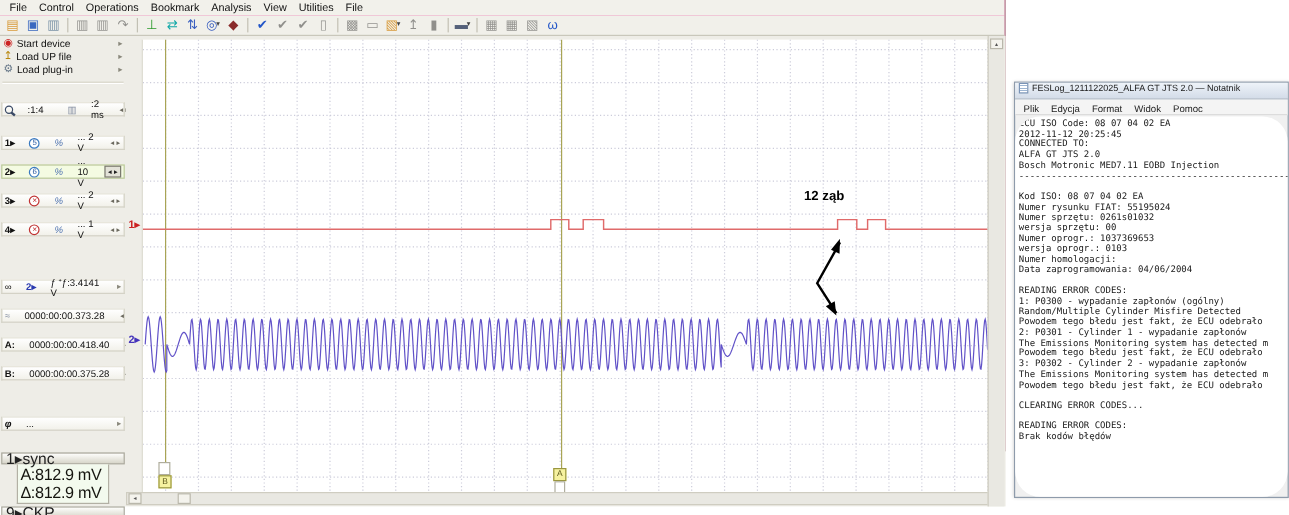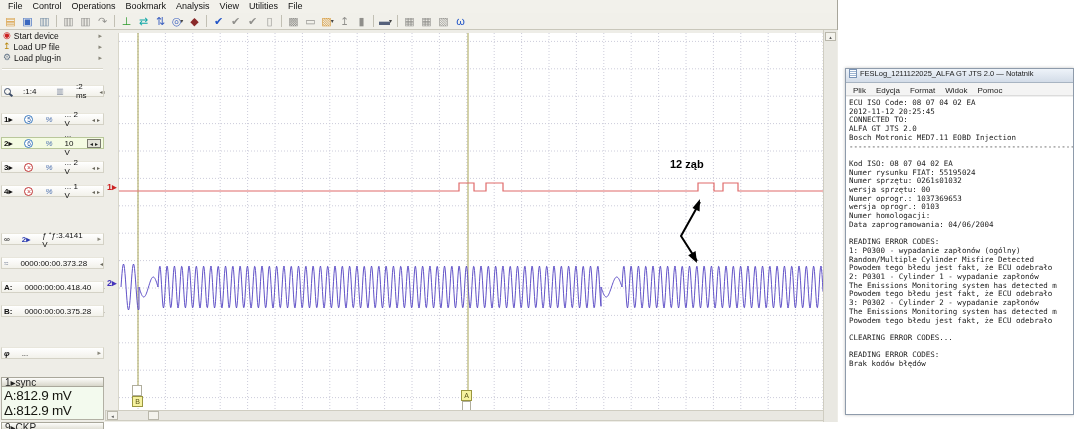--- a/index.html
+++ b/index.html
@@ -39,22 +39,22 @@
   .mag-icon::after{content:"";position:absolute;width:4px;height:1.6px;background:#3a4a66;right:-3px;bottom:-2px;transform:rotate(40deg);}
   .tb-ico{color:#8a93a5;font-size:8px;}
   .ch-num{font-weight:bold;font-size:8px;}
   .badge{width:9px;height:9px;border-radius:50%;border:1px solid #3a7ac0;color:#2a5aa0;
     font-size:6.5px;line-height:7px;text-align:center;flex:0 0 auto;background:#fff;}
   .badge.off{border-color:#c03333;color:#c03333;font-size:7px;}
   .probe-icon{color:#4a6fae;font-style:italic;font-size:8px;}
   .trig-ch{color:#2a3ab0;font-weight:bold;}
   .time-prefix{font-weight:bold;}
   .meas-header{height:10px;margin:0 1px;background:linear-gradient(#fdfdfb,#d8d6ca);
-    border:1px solid #a9a79b;font-size:10px;line-height:9px;padding-left:3px;color:#222;}
-  .meas-panel{margin:0 1px;background:#f3faee;border:1px solid #b2b0a4;border-top:none;
+    border:1px solid #a9a79b;font-size:13px;line-height:9px;padding-left:3px;color:#222;}
+  .meas-panel{margin:0 14px;background:#f3faee;border:1px solid #b2b0a4;border-top:none;
     padding:2px 2px 1px 2px;font-size:13.5px;line-height:14.5px;color:#15150f;letter-spacing:-.3px;}
   .gap12{height:12px;} .gap2{height:2px;} .gap6{height:6px;} .gap8{height:8px;}
   .mt2{margin-top:2px;}
 
   
   #plot-wrap{position:absolute;left:105px;top:30px;width:733px;height:392px;background:#eeede7;}
   #plot-white{position:absolute;left:13px;top:3px;width:705px;height:377px;background:#fff;
     border-left:1px solid #d8d6ca;}
   #plot-svg{position:absolute;left:0;top:0;}
   .gutter-label{position:absolute;font-weight:bold;font-size:9px;width:13px;text-align:left;padding-left:2px;}
@@ -76,21 +76,21 @@
     border:1px solid #8e9bab;background:#f0f0f0;box-shadow:0 0 3px rgba(0,0,0,.25);}
   #np-titlebar{height:14px;background:linear-gradient(#eef3f9,#d3dce8);border-bottom:1px solid #a8b4c2;
     display:flex;align-items:flex-start;padding-left:3px;gap:3px;font-size:7.5px;color:#1a1a1a;}
   .np-icon{width:8px;height:9px;background:#fff;border:1px solid #7a93b5;
     background-image:repeating-linear-gradient(#fff 0 1px,#9db5d2 1px 2px);}
   #np-menubar{height:13px;background:#f4f4f4;border-bottom:1px solid #dcdcdc;display:flex;
     align-items:flex-end;font-size:8px;color:#222;padding-left:2px;}
   #np-menubar .np-menu-item{padding:0 5px;}
   #np-text{position:absolute;left:0;top:28px;right:0;bottom:0;background:#fff;overflow:hidden;
     font-family:"DejaVu Sans Mono",monospace;font-size:7.5px;line-height:8.7px;color:#1a1a1a;
-    white-space:pre;padding:2px 0 0 3px;margin:0;}
+    white-space:pre;padding:2px 0 0 3px;margin:0;border-radius:21px;}
 </style>
 </head>
 <body>
 
 <div id="scope-window">
   <div id="scope-menubar">
       <span class="menu-item">File</span>
       <span class="menu-item">Control</span>
       <span class="menu-item">Operations</span>
       <span class="menu-item">Bookmark</span>

